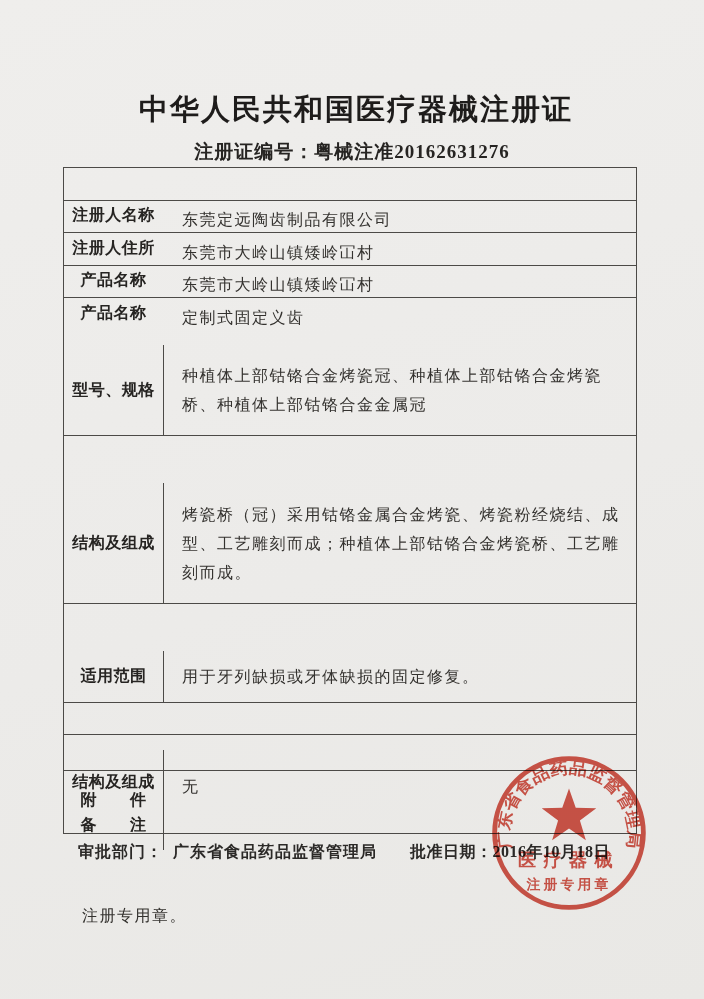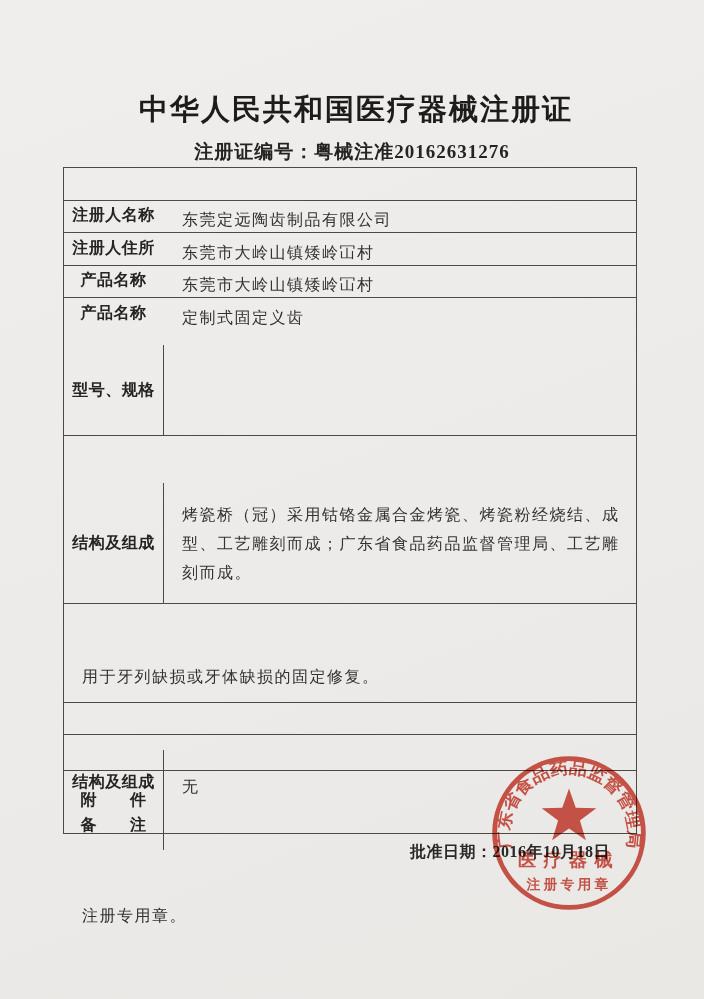--- a/index.html
+++ b/index.html
@@ -144,42 +144,47 @@
     <div class="row r3">
       <div class="cell label">产品名称</div>
       <div class="cell value">东莞市大岭山镇矮岭冚村</div>
     </div>
     <div class="row r4">
       <div class="cell label">产品名称</div>
       <div class="cell value">定制式固定义齿</div>
     </div>
     <div class="row r5">
       <div class="cell label">型号、规格</div>
+      <div class="cell value">种植体上部钴铬合金烤瓷冠、种植体上部钴铬合金烤瓷桥、种植体上部钴铬合金金属冠</div>
     </div>
     <div class="row r6">
       <div class="cell label">结构及组成</div>
-      <div class="cell value">烤瓷桥（冠）采用钴铬金属合金烤瓷、烤瓷粉经烧结、成型、工艺雕刻而成；广东省食品药品监督管理局、工艺雕刻而成。</div>
+      <div class="cell value">烤瓷桥（冠）采用钴铬金属合金烤瓷、烤瓷粉经烧结、成型、工艺雕刻而成；种植体上部钴铬合金烤瓷桥、工艺雕刻而成。</div>
     </div>
     <div class="row r7">
+      <div class="cell label">适用范围</div>
       <div class="cell value">用于牙列缺损或牙体缺损的固定修复。</div>
     </div>
     <div class="row r8">
       <div class="cell label">附　　件</div>
       <div class="cell value">注册专用章。</div>
     </div>
     <div class="row r9">
       <div class="cell label">结构及组成</div>
       <div class="cell value">无</div>
     </div>
     <div class="row r10">
       <div class="cell label">备　　注</div>
       <div class="cell value"></div>
     </div>
   </div>
 
+  <div class="footer-dept">
+    <span>审批部门：</span><span class="val">广东省食品药品监督管理局</span>
+  </div>
 
   <div class="footer-dates">
     <div class="dateline">
       <span>批准日期：</span><span class="val">2016年10月18日</span>
     </div>
   </div>
 
   <svg class="stamp" viewBox="0 0 160 160" xmlns="http://www.w3.org/2000/svg">
     <defs>
       <path id="sealArc" d="M 25.9 94.5 A 56 56 0 1 1 134.1 94.5" fill="none"></path>

